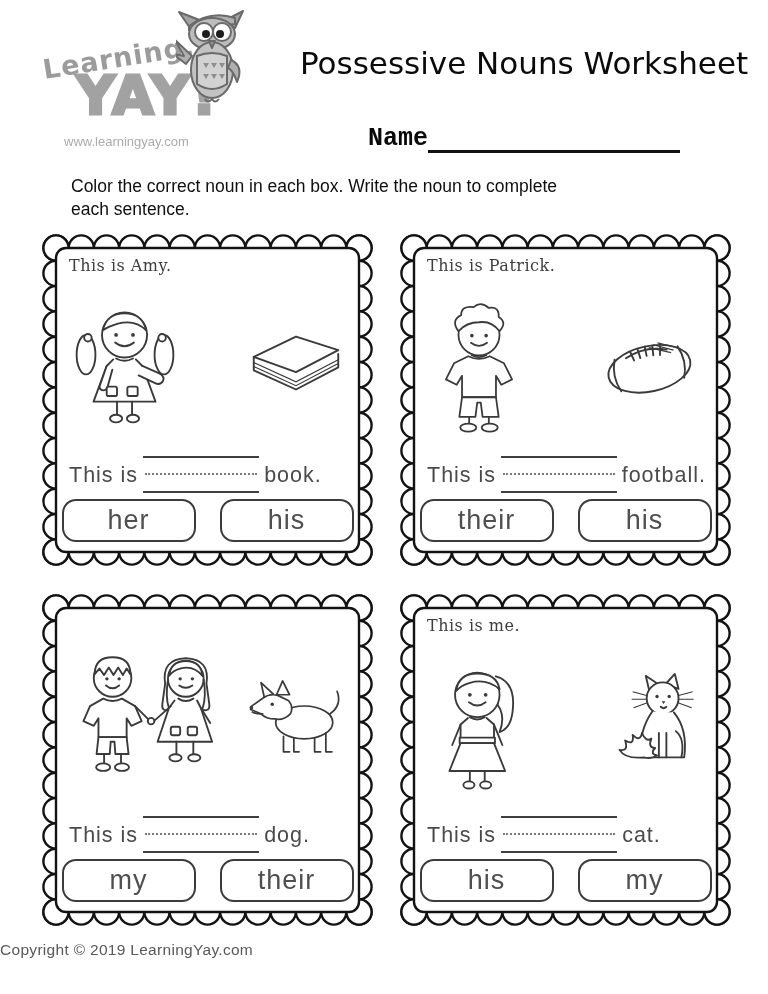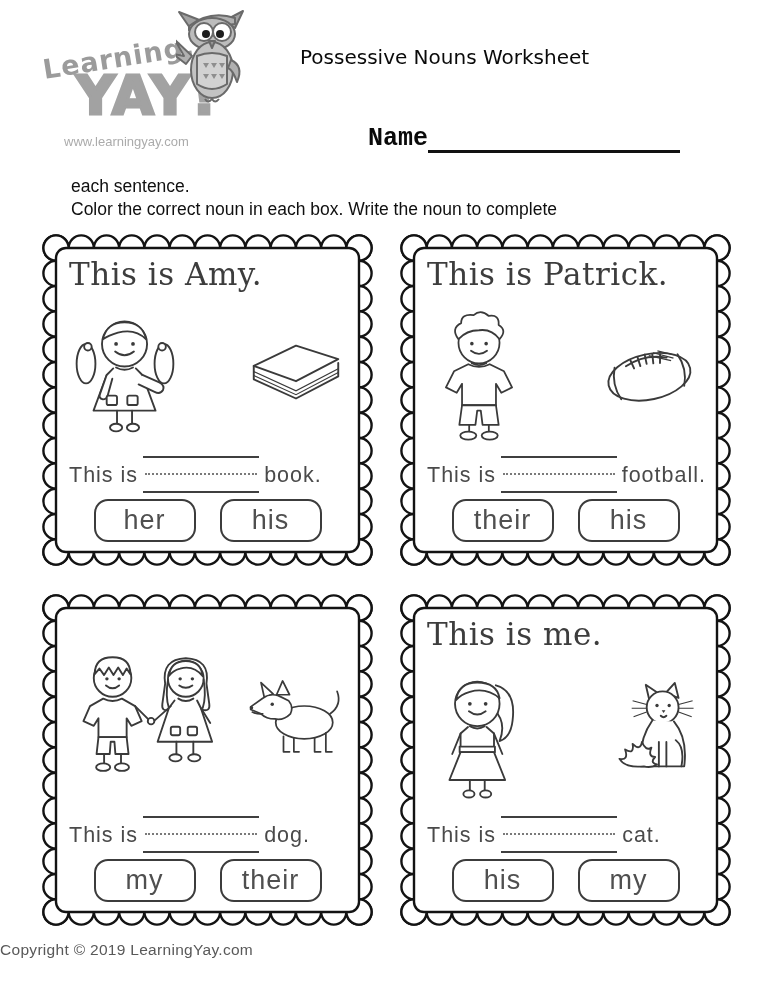--- a/index.html
+++ b/index.html
@@ -11,49 +11,49 @@
   .logo-word1{position:absolute;left:6px;top:34px;font-family:"DejaVu Sans",sans-serif;
               font-size:27px;font-weight:bold;color:#9b9b9b;transform:rotate(-9deg);letter-spacing:1px;}
   .logo-word2{position:absolute;left:40px;top:56px;font-family:"DejaVu Sans",sans-serif;
               font-size:54px;font-weight:bold;color:#a2a2a2;-webkit-text-stroke:3px #a2a2a2;
               letter-spacing:2px;}
   .logo-url{position:absolute;left:28px;top:126px;font-size:13px;color:#ababab;}
   .owl{position:absolute;left:140px;top:0px;}
 
   
   .title{position:absolute;left:300px;top:45px;font-family:"DejaVu Sans",sans-serif;
-         font-size:20px;color:#0a0a0a;}
+         font-size:31px;color:#0a0a0a;}
   .name-row{position:absolute;left:368px;top:124px;display:flex;align-items:flex-end;}
   .name-label{font-family:Liberation Mono, monospace;font-size:25px;font-weight:600;color:#0a0a0a;}
   .name-line{width:252px;height:26px;border-bottom:3px solid #111;}
 
   .instructions{position:absolute;left:71px;top:175px;width:640px;font-size:17.5px;
                 line-height:1.3;color:#0f0f0f;}
 
   
   .grid{position:absolute;left:40px;top:232px;display:grid;
         grid-template-columns:335px 335px;grid-auto-rows:336px;column-gap:23px;row-gap:24px;}
   .box{position:relative;width:335px;height:336px;}
   .frame{position:absolute;inset:0;width:100%;height:100%;}
   .box-content{position:absolute;left:27px;top:22px;right:27px;bottom:20px;
                display:flex;flex-direction:column;}
-  .box-heading{font-family:"DejaVu Serif",serif;font-size:31px;color:#3d3d3d;
+  .box-heading{font-family:"DejaVu Serif",serif;font-size:16px;color:#3d3d3d;
                letter-spacing:0.5px;white-space:nowrap;margin:2px 0 0 2px;}
   .box-heading.long{font-size:21px;margin-top:5px;}
   .illustrations{flex:1;display:flex;justify-content:space-between;align-items:center;
                  padding:0 4px;}
   .sentence{display:flex;align-items:center;font-size:21.5px;color:#4a4a4a;
             letter-spacing:1px;margin:0 0 6px 2px;white-space:nowrap;}
   .sentence span{line-height:30px;}
   .blank{position:relative;width:116px;height:33px;margin:0 5px;
          border-top:2px solid #3f3f3f;border-bottom:2px solid #3f3f3f;}
   .blank::after{content:"";position:absolute;left:2px;right:2px;top:15px;
                 border-top:2px dotted #7a7a7a;}
   .options{display:flex;justify-content:center;gap:24px;margin-top:auto;margin-bottom:6px;}
-  .pill{border:2px solid #3c3c3c;border-radius:14px;min-width:64px;padding:4px 17px;
+  .pill{border:2px solid #3c3c3c;border-radius:14px;min-width:64px;padding:4px 33px;
         text-align:center;font-size:27px;color:#4f4f4f;letter-spacing:1px;background:#fff;}
 
   
   .footer{position:absolute;left:0;right:0;top:940px;text-align:left;color:#595959;
           font-size:15.5px;line-height:1.35;letter-spacing:0.3px;}
 
   svg .ink{stroke:#3a3a3a;stroke-width:2;fill:none;stroke-linecap:round;stroke-linejoin:round;}
   svg .inkw{stroke:#3a3a3a;stroke-width:2;fill:#fff;stroke-linecap:round;stroke-linejoin:round;}
   svg .dot{fill:#3a3a3a;stroke:none;}
   svg .thin{stroke:#3a3a3a;stroke-width:1.2;fill:none;}
@@ -95,22 +95,22 @@
   </div>
 </div>
 
 <div class="title">Possessive Nouns Worksheet</div>
 <div class="name-row">
   <span class="name-label">Name</span>
   <div class="name-line"></div>
 </div>
 
 <div class="instructions">
+  <div>Color the correct noun in each box. Write the noun to complete</div>
   <div>each sentence.</div>
-  <div>Color the correct noun in each box. Write the noun to complete</div>
 </div>
 
 <div class="grid">
 
   <div class="box">
     <svg class="frame" viewBox="0 0 335 336">
         <circle cx="16" cy="16" r="12.6" fill="#fff" stroke="#131313" stroke-width="2.4"></circle>
         <circle cx="16" cy="320" r="12.6" fill="#fff" stroke="#131313" stroke-width="2.4"></circle>
         <circle cx="41.25" cy="16" r="12.6" fill="#fff" stroke="#131313" stroke-width="2.4"></circle>
         <circle cx="41.25" cy="320" r="12.6" fill="#fff" stroke="#131313" stroke-width="2.4"></circle>

